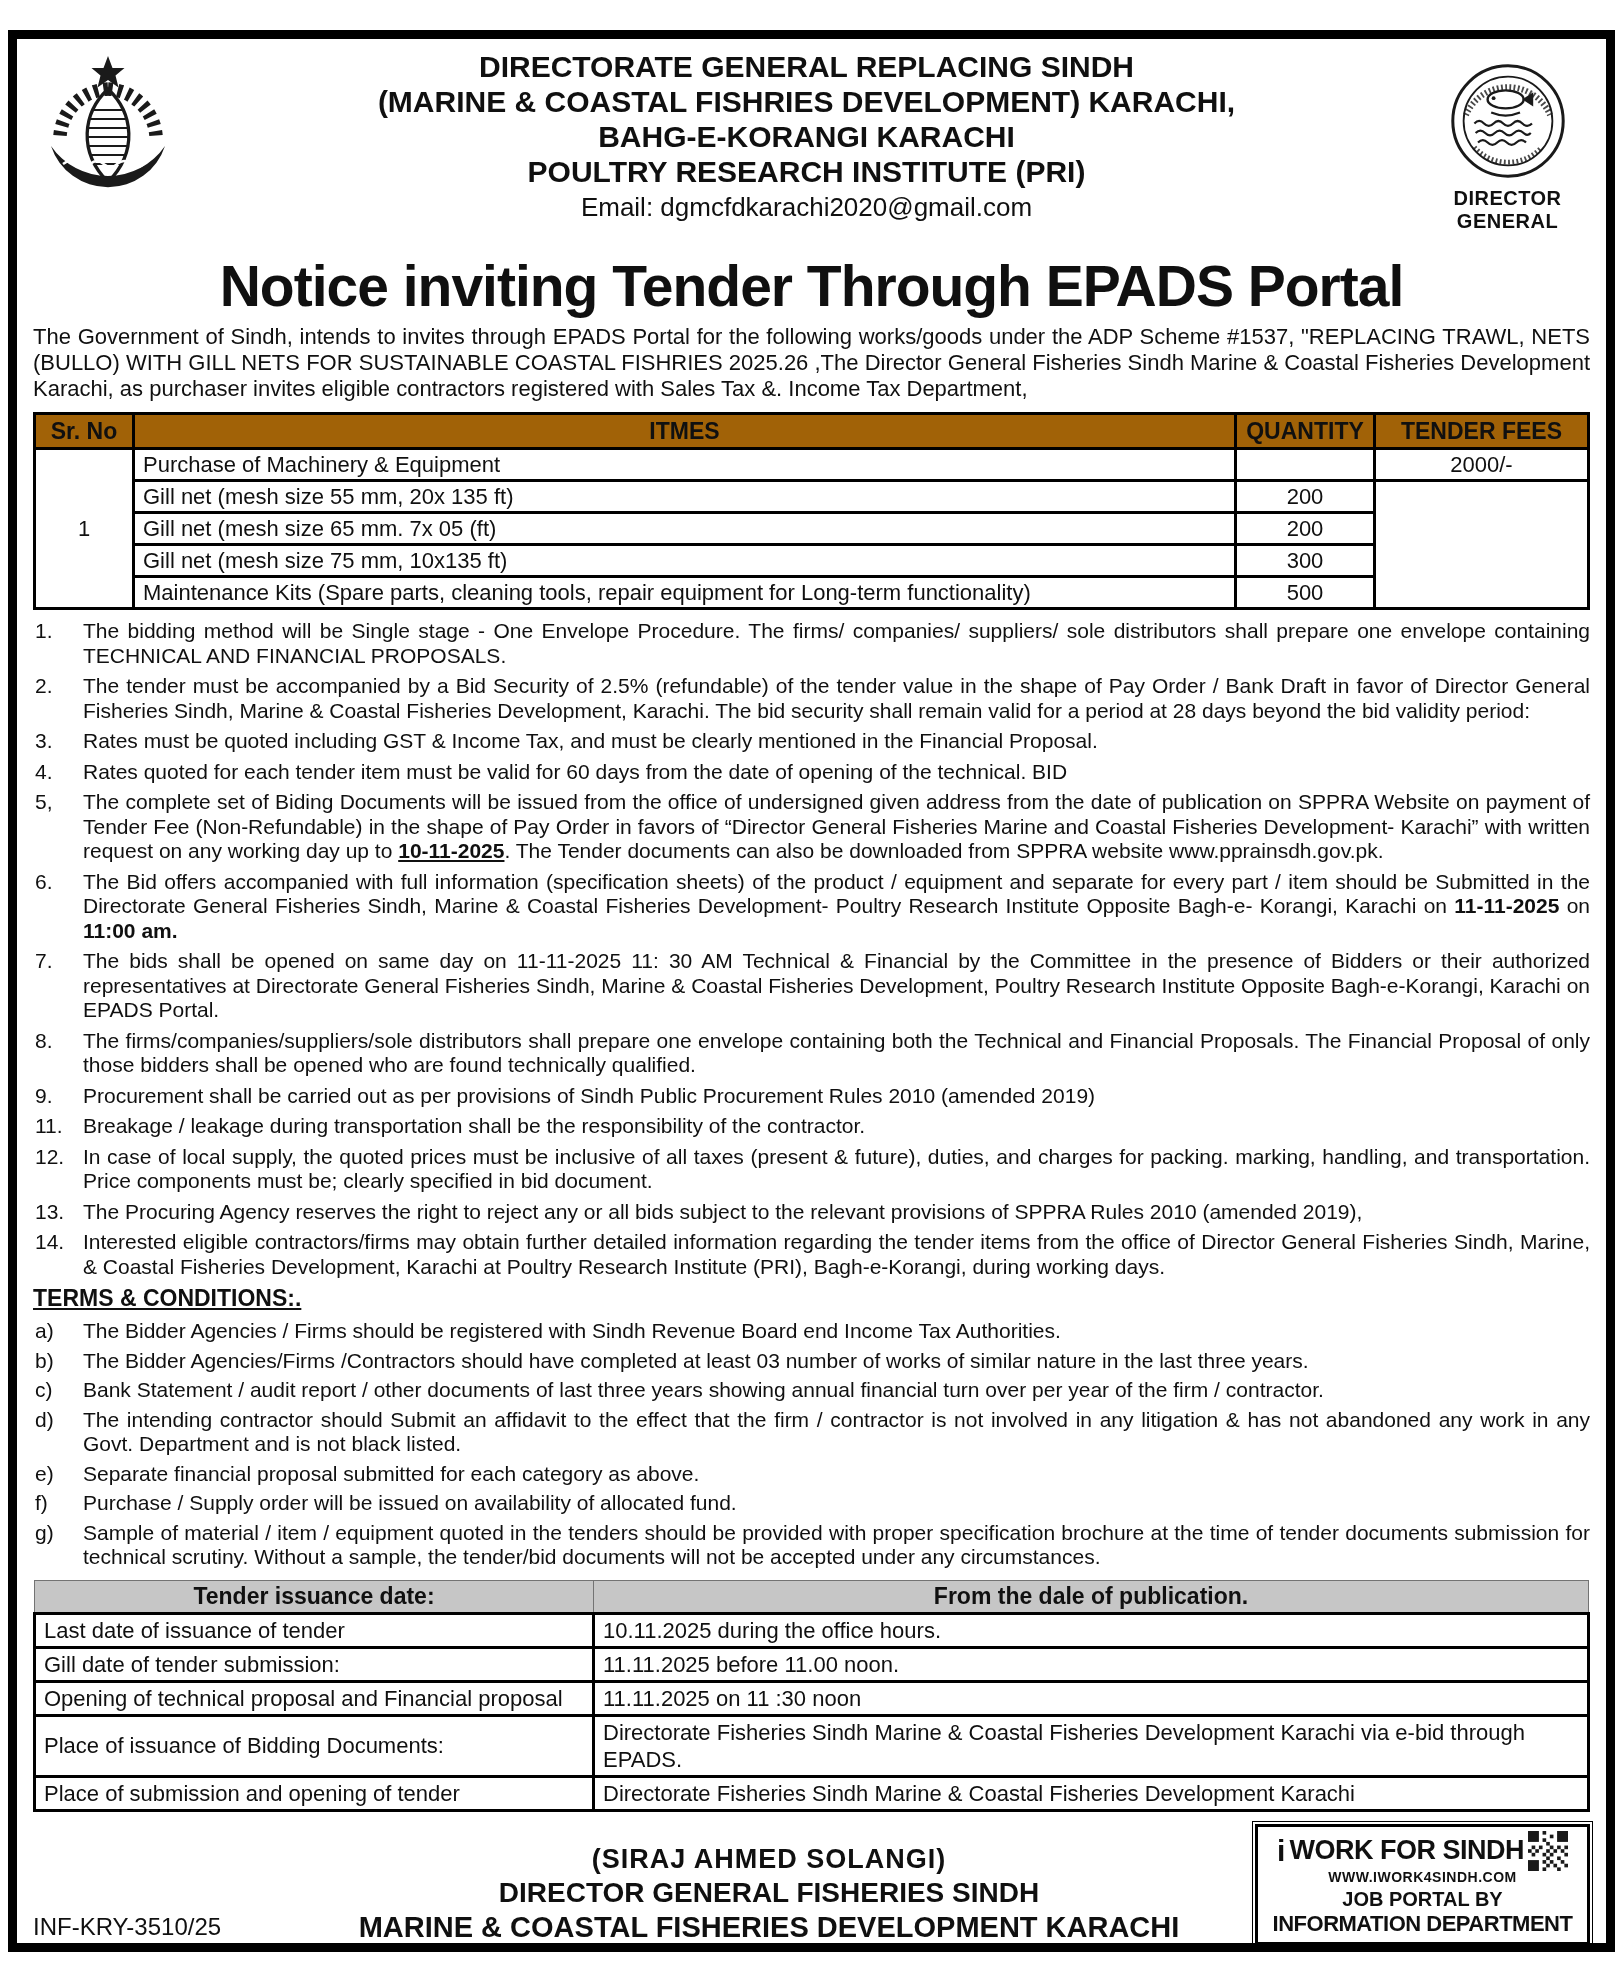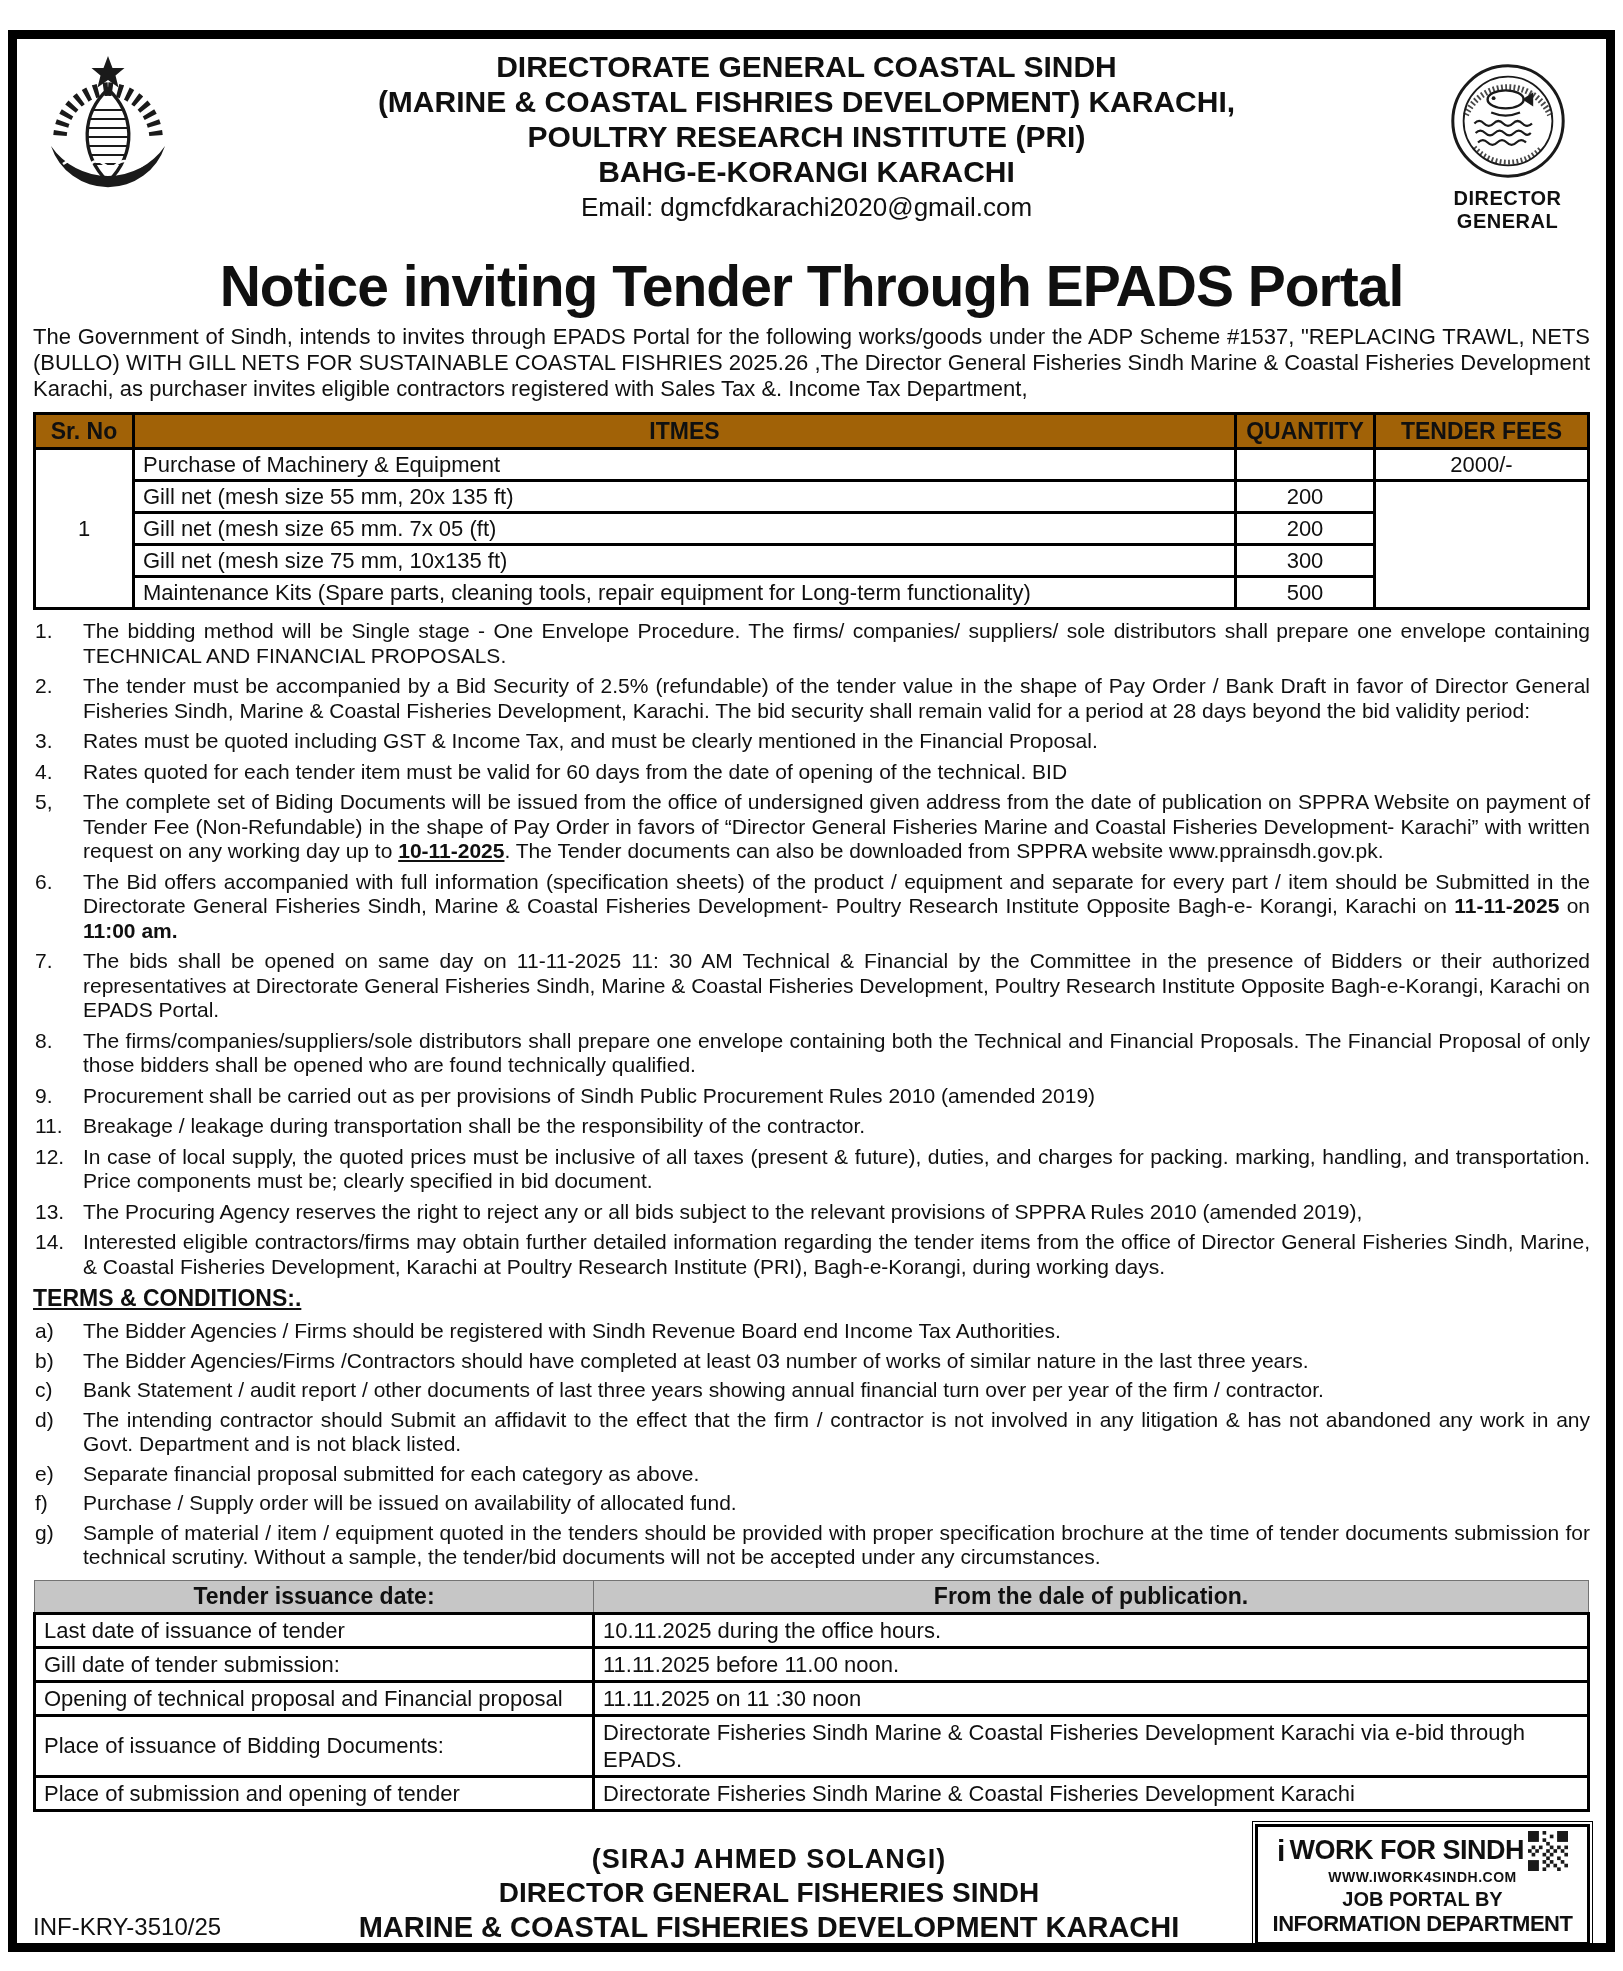--- a/index.html
+++ b/index.html
@@ -74,24 +74,24 @@
             <path d="M82,55 A34,34 0 0 0 50,24" stroke-width="9" stroke-dasharray="3 3.5"></path>
             <path d="M50,24 C33,40 30,66 50,86 C70,66 67,40 50,24 Z" stroke-width="2.2"></path>
             <path d="M40,38 h20 M37,44 h26 M36,50 h28 M36,56 h28 M37,62 h26 M39,68 h22 M42,74 h16" stroke-width="1.4"></path>
             <path d="M12,62 A40,40 0 0 0 88,62 A46,46 0 0 1 12,62 Z" fill="#1a1a1a" stroke="none"></path>
             <path d="M20,74 q5,-4 9,0 q5,4 9,0 q5,-4 9,0 q5,4 9,0 q5,-4 9,0 q5,4 9,0" stroke="#fff" stroke-width="1.6"></path>
           </g>
         </svg>
       </div>
 
       <div class="hdr-center">
-        <div class="org-line">DIRECTORATE GENERAL COASTAL SINDH</div>
+        <div class="org-line">DIRECTORATE GENERAL REPLACING SINDH</div>
         <div class="org-line">(MARINE &amp; COASTAL FISHRIES DEVELOPMENT) KARACHI,</div>
+        <div class="org-line">BAHG-E-KORANGI KARACHI</div>
         <div class="org-line">POULTRY RESEARCH INSTITUTE (PRI)</div>
-        <div class="org-line">BAHG-E-KORANGI KARACHI</div>
         <div class="email-line">Email: dgmcfdkarachi2020@gmail.com</div>
       </div>
 
       <div class="hdr-right">
         <svg width="120" height="120" viewBox="0 0 100 100">
           <g fill="none" stroke="#1a1a1a">
             <circle cx="50" cy="50" r="46" stroke-width="2.5"></circle>
             <circle cx="50" cy="50" r="37" stroke-width="1.5"></circle>
             <path d="M15,45 A38,38 0 0 1 85,45" stroke-width="5" stroke-dasharray="1.5 2" opacity="0.8"></path>
             <path d="M22,72 A38,38 0 0 0 78,72" stroke-width="4" stroke-dasharray="1.5 2" opacity="0.8"></path>

